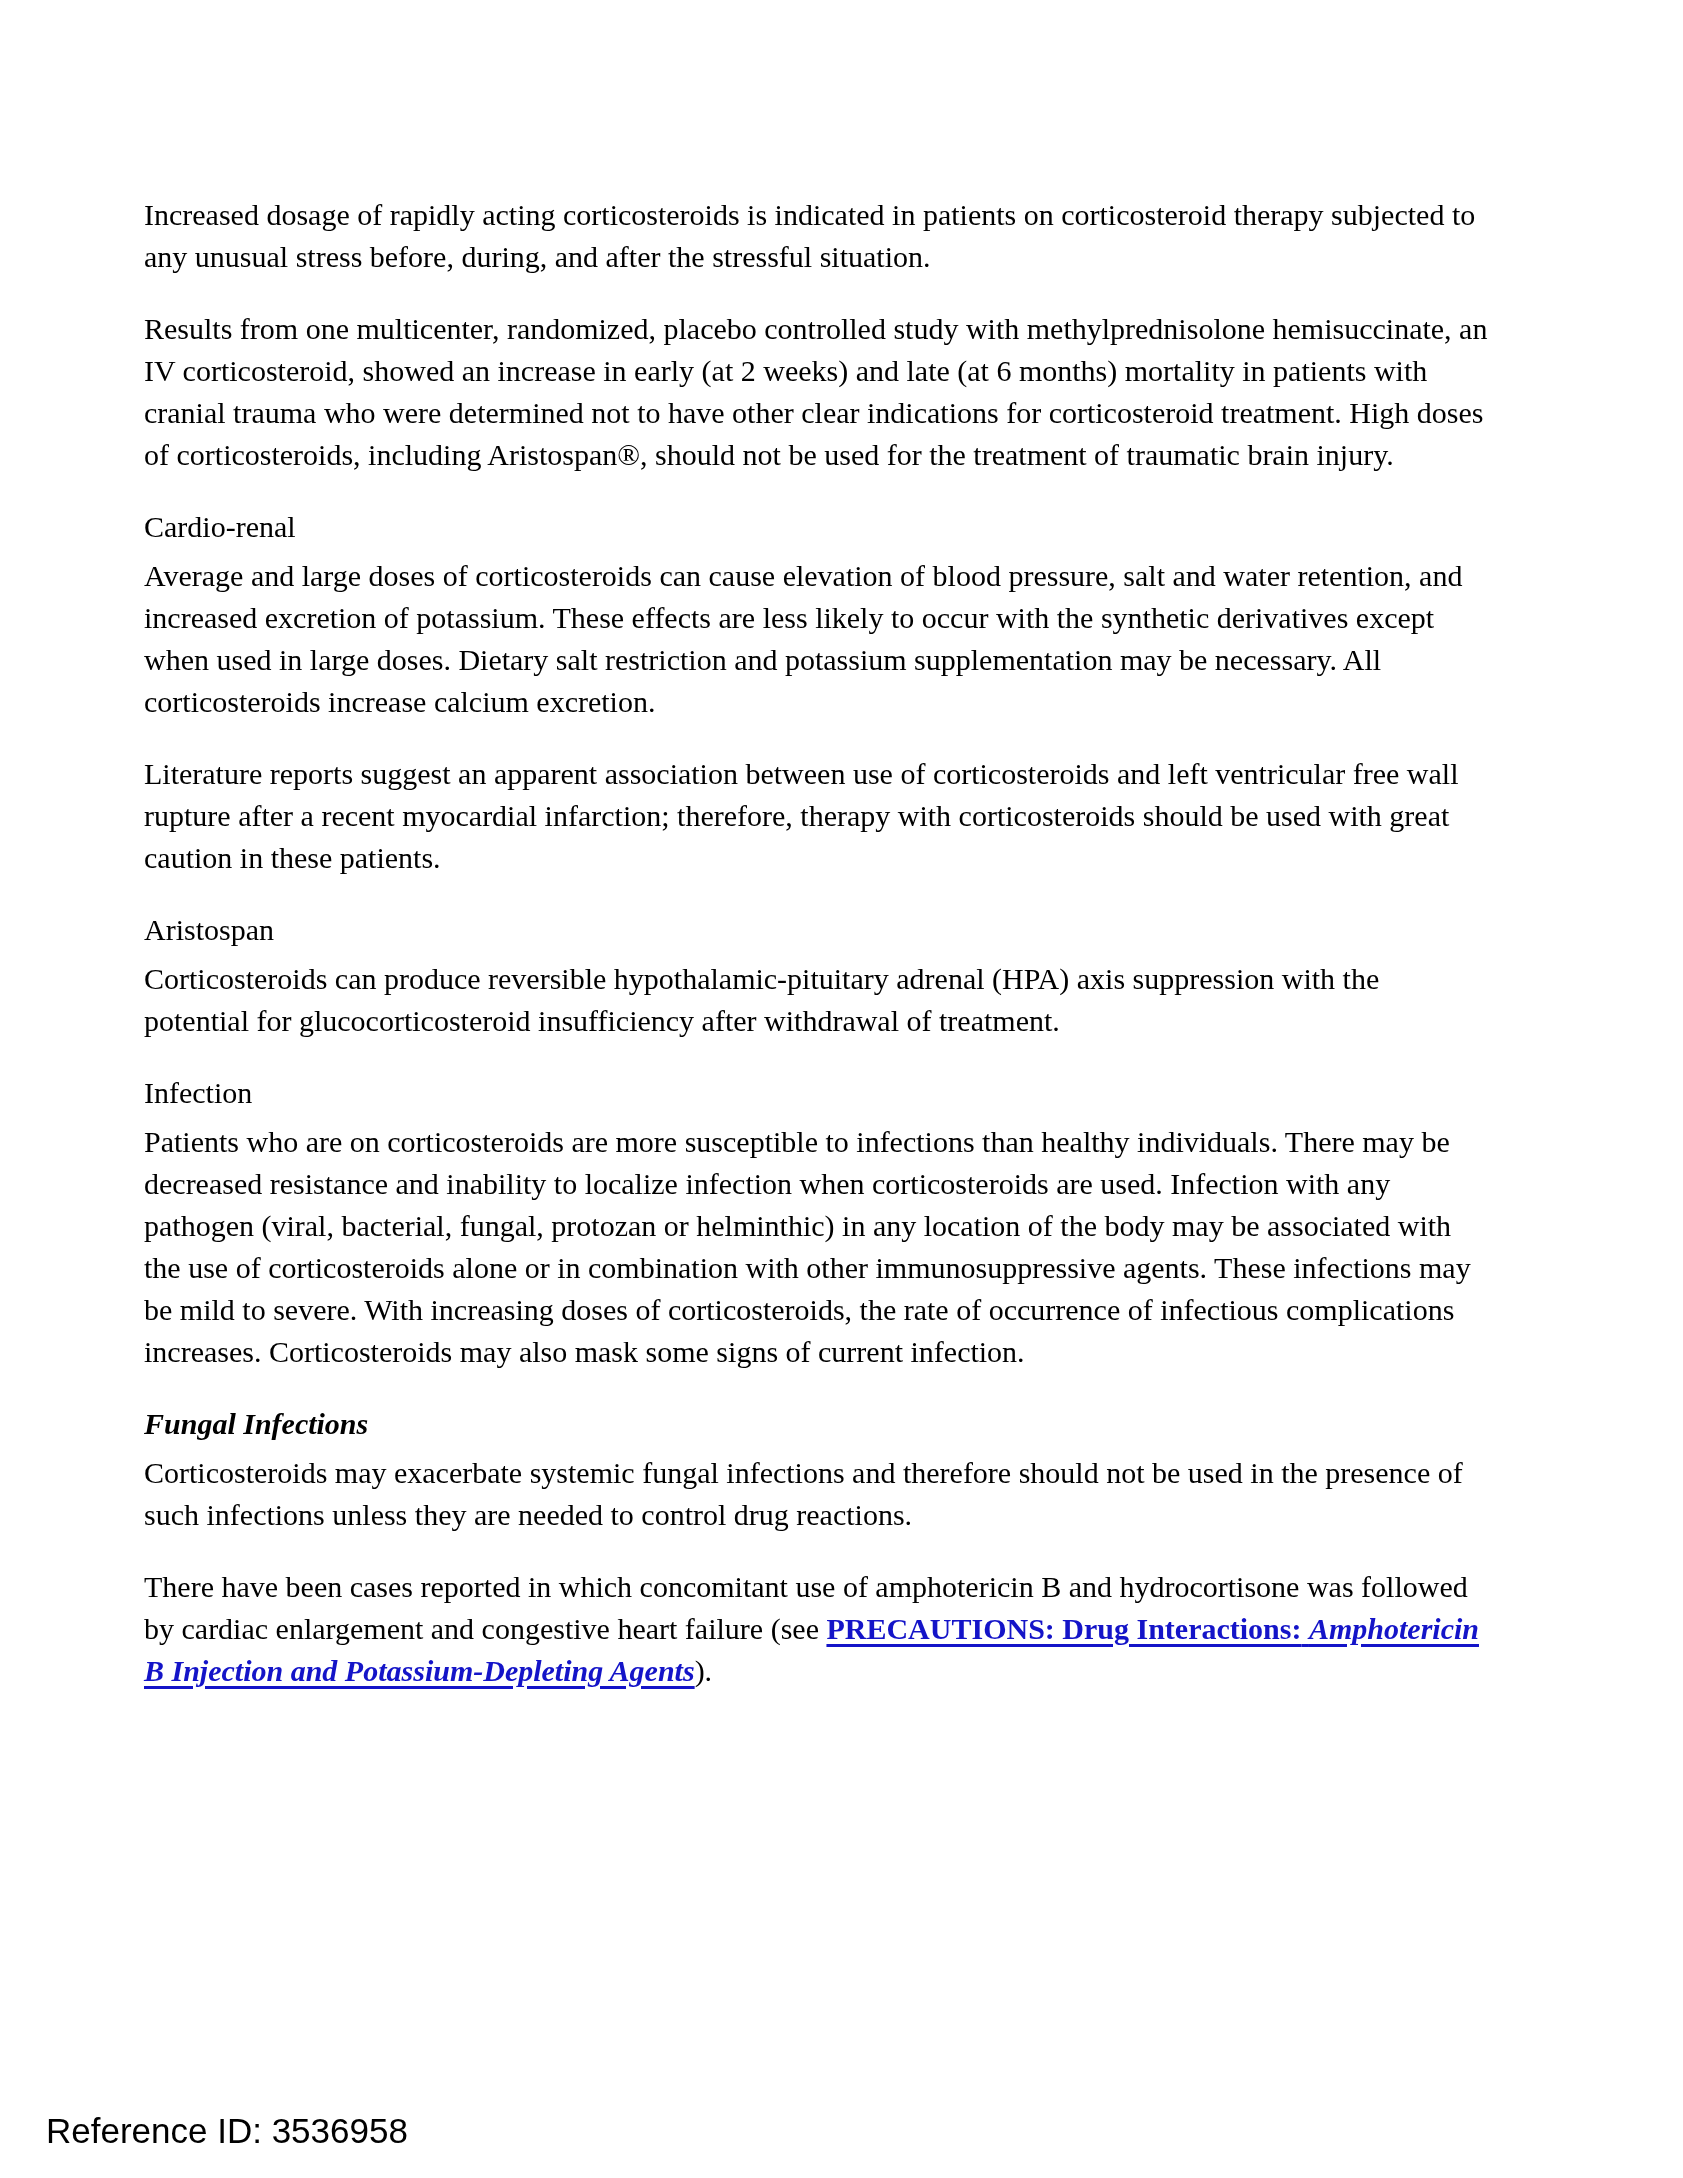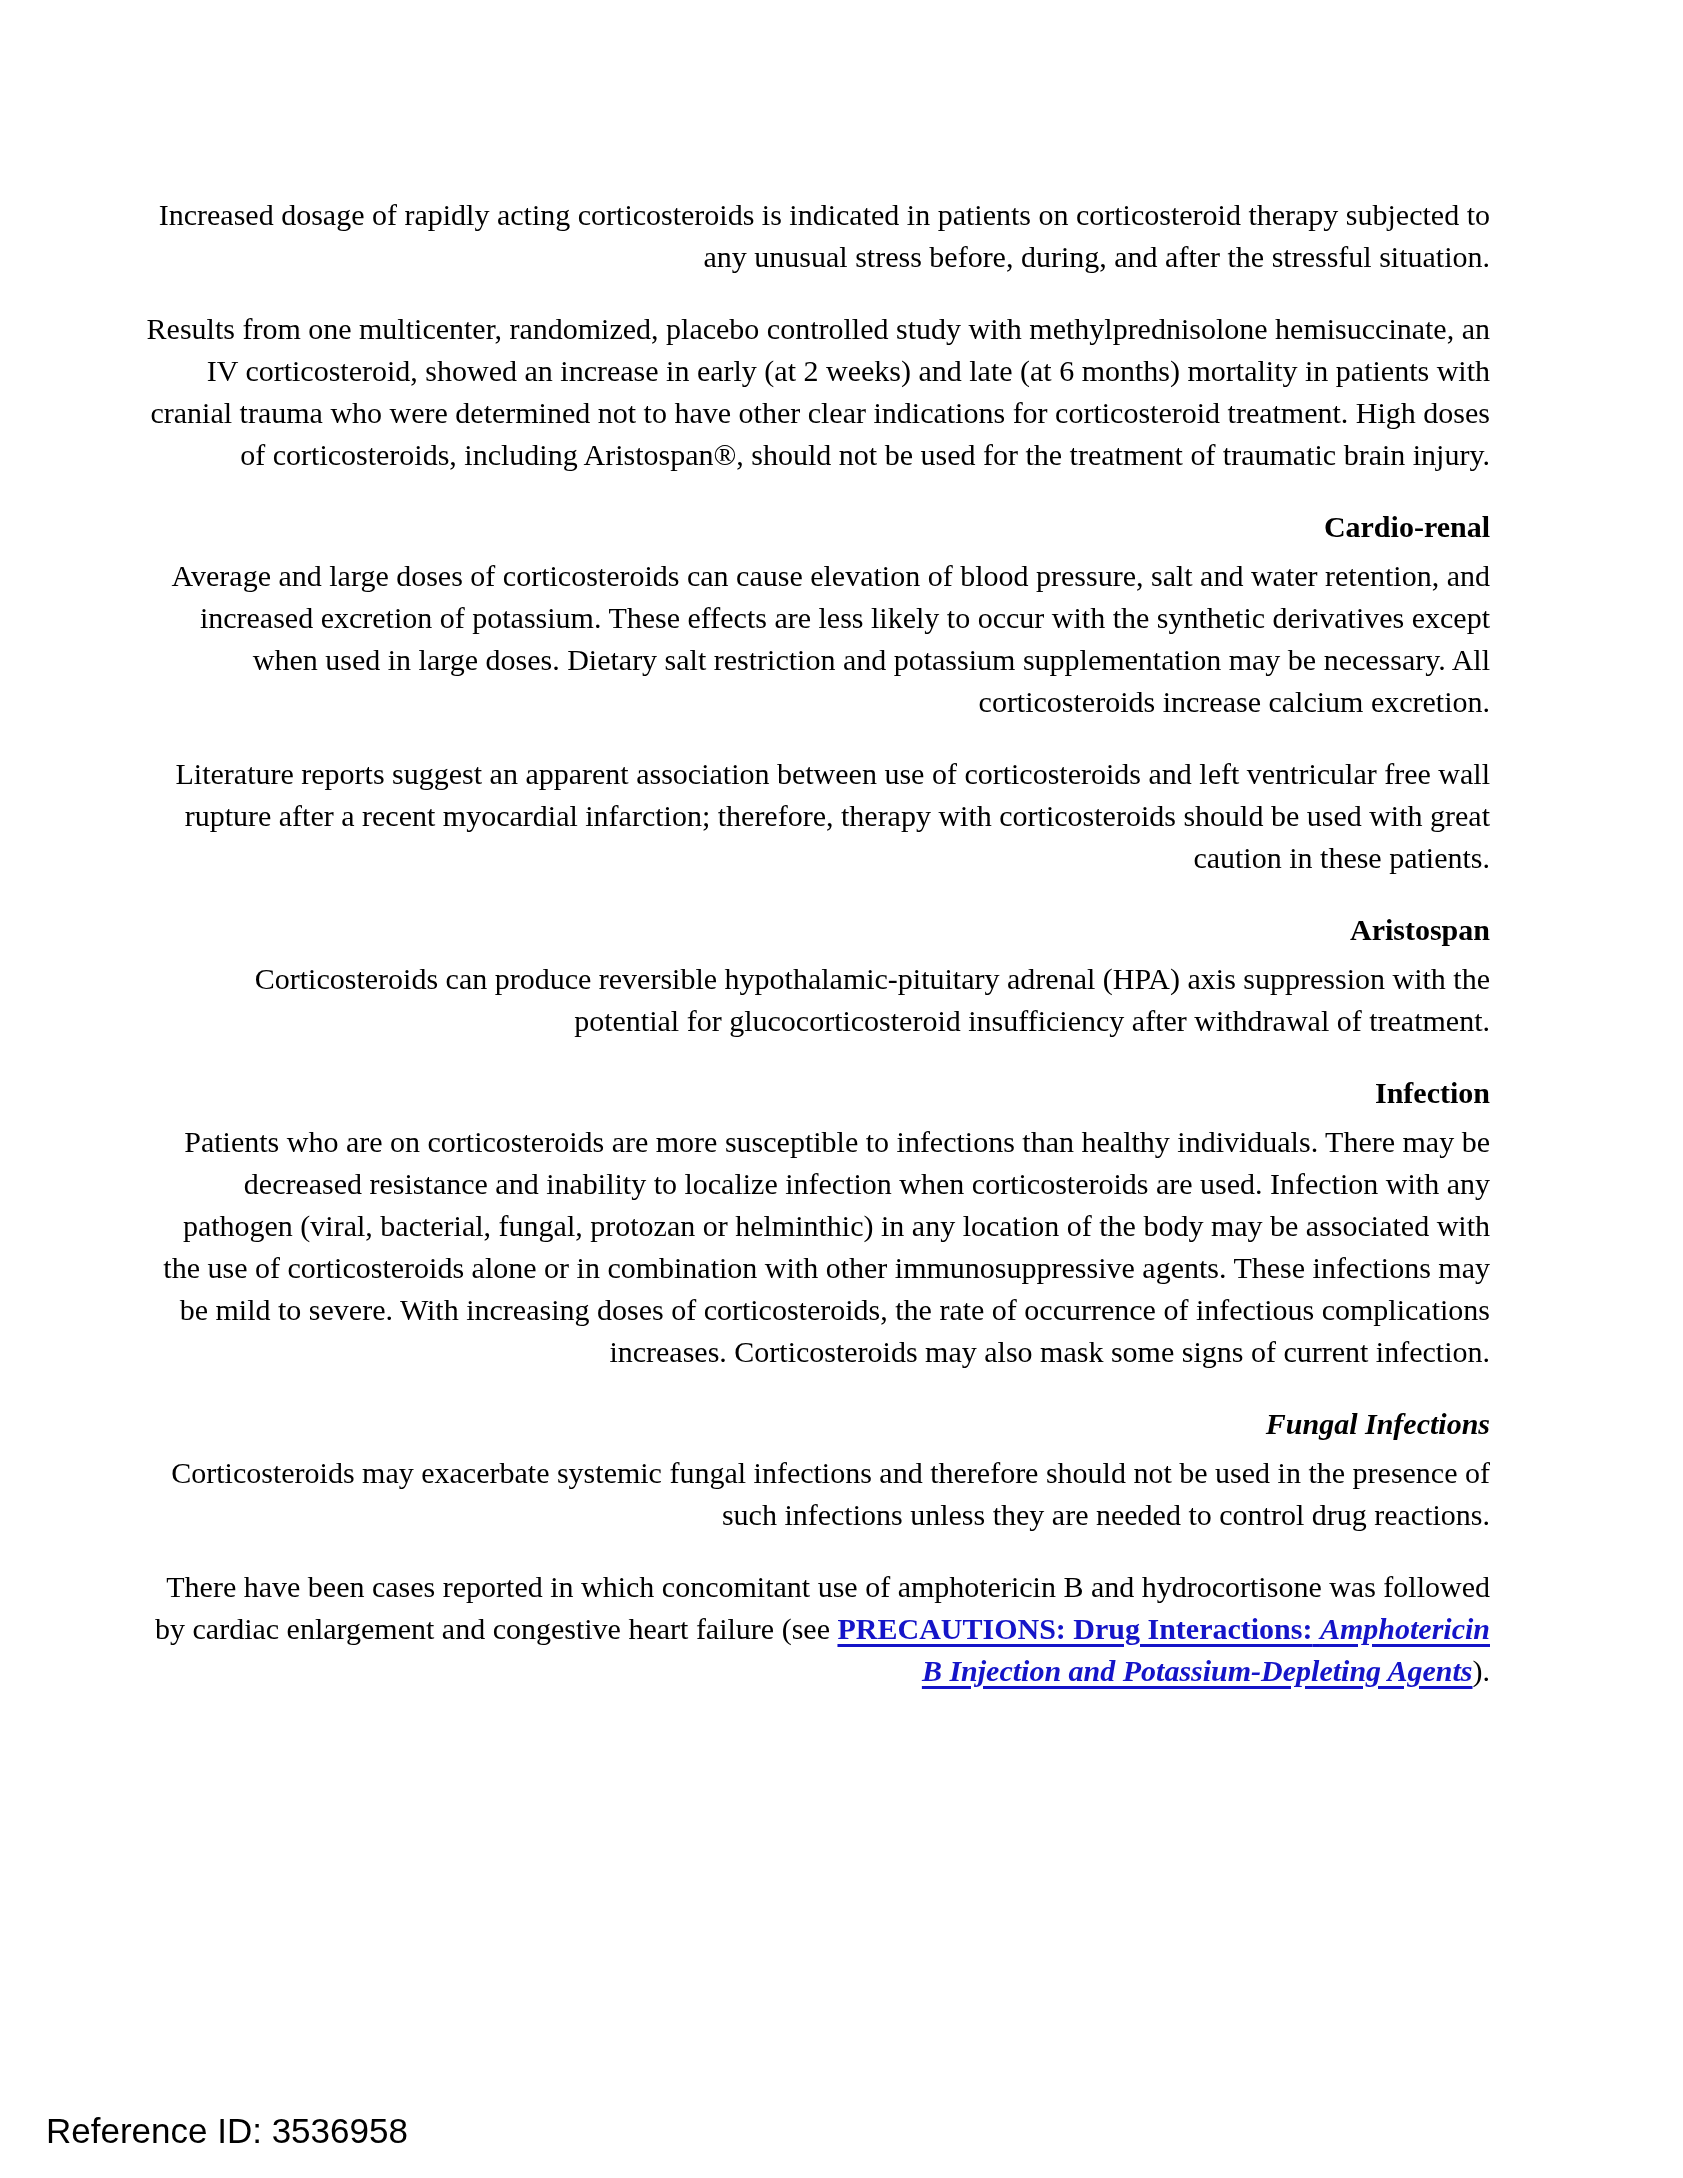--- a/index.html
+++ b/index.html
@@ -15,29 +15,29 @@
     font-family: "Liberation Serif", serif;
     overflow: hidden;
   }
   .content {
     position: absolute;
     left: 144px;
     top: 194px;
     width: 1346px;
     font-size: 30px;
     line-height: 42px;
-    text-align: right;
+    text-align: left;
   }
   .content p {
     margin: 0 0 30px 0;
   }
   .content h2 {
     font-size: 30px;
     line-height: 42px;
-    font-weight: bold;
+    font-weight: normal;
     margin: 3px 0 7px 0;
   }
   .content h3 {
     font-size: 30px;
     line-height: 42px;
     font-weight: bold;
     font-style: italic;
     margin: 12px 0 7px 0;
   }
   a.doc-link {

